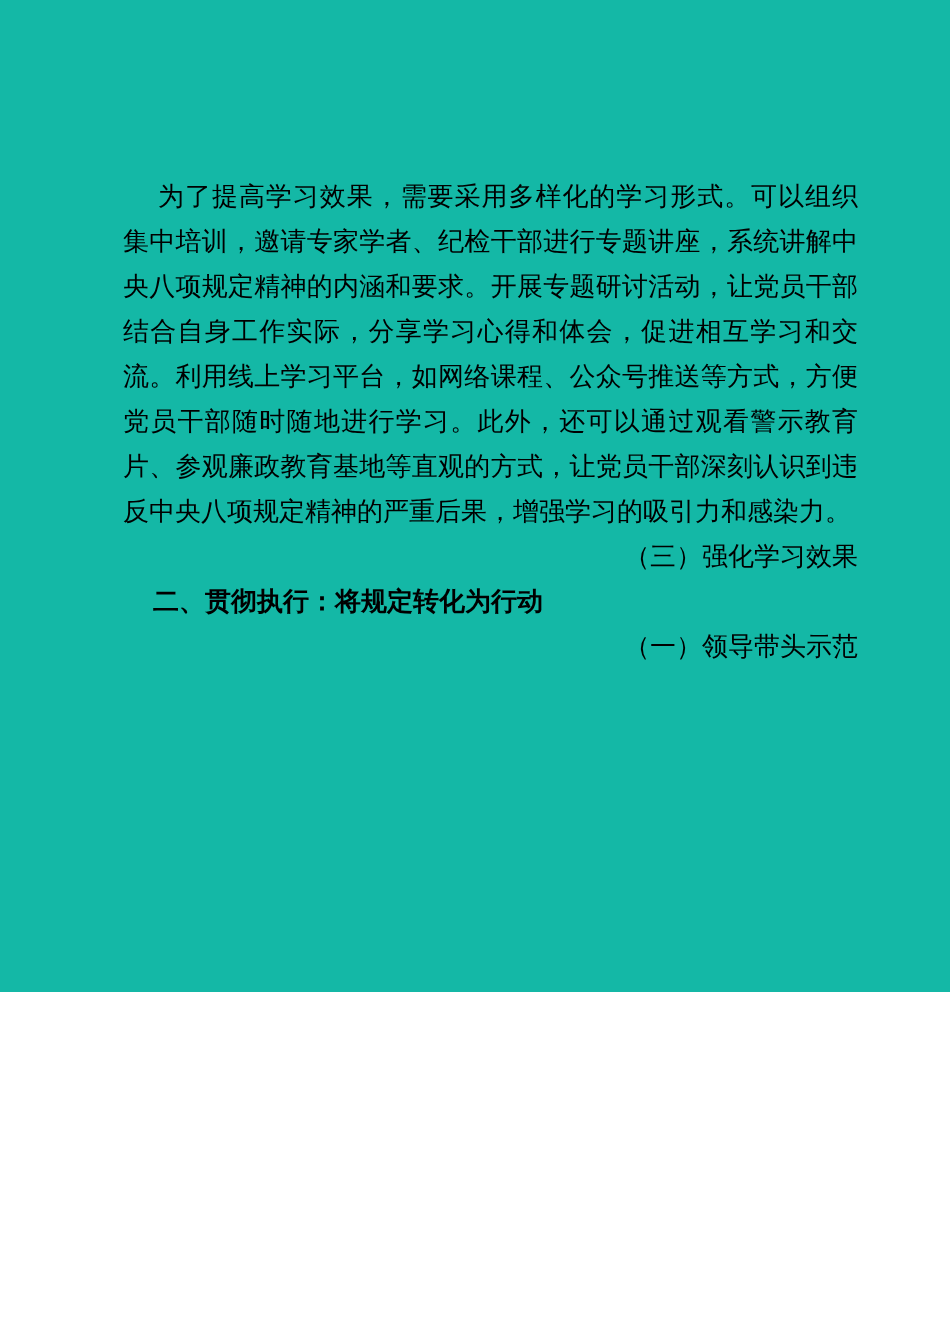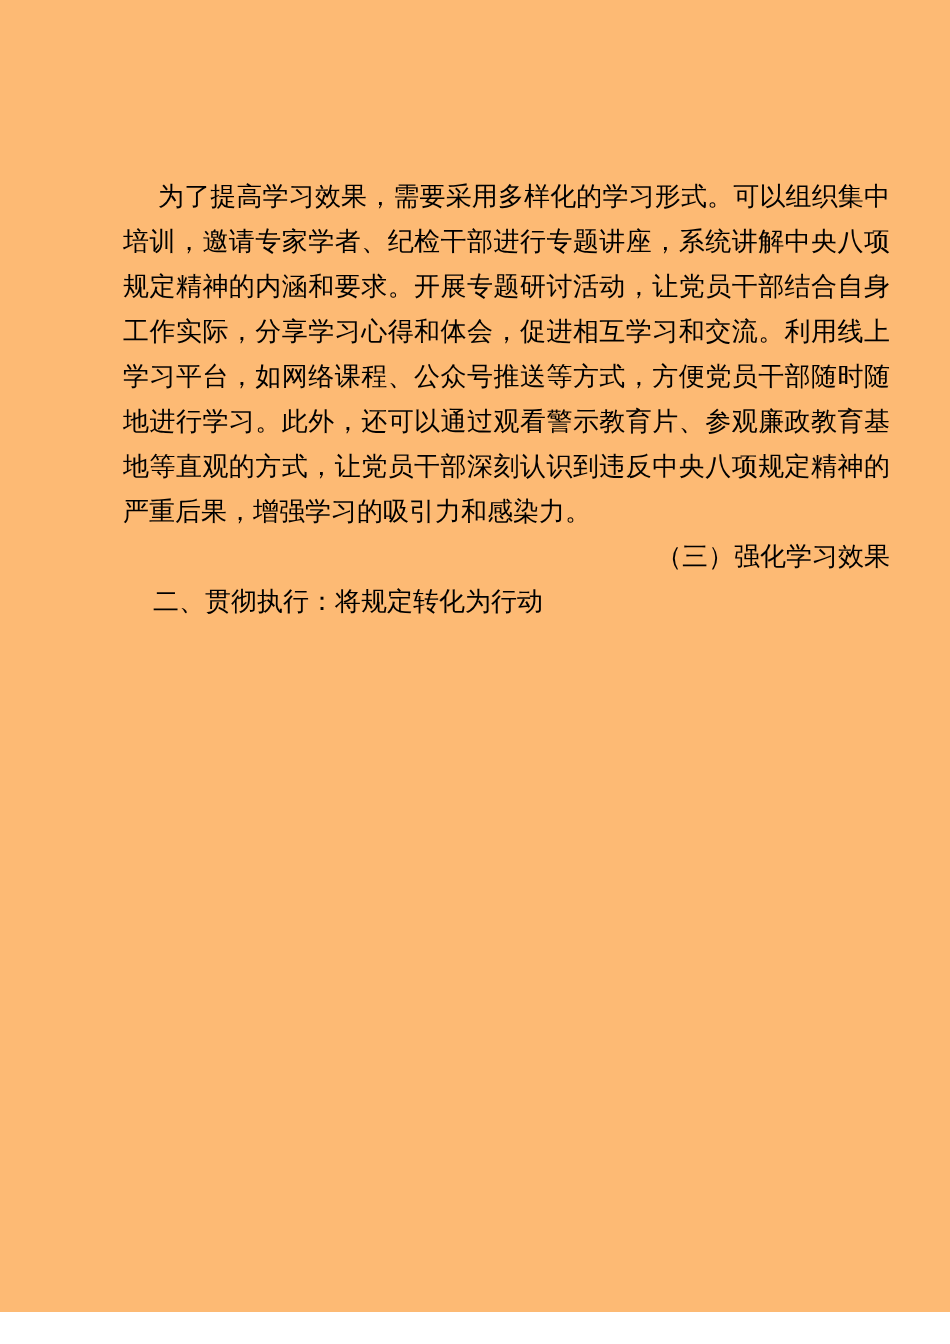--- a/index.html
+++ b/index.html
@@ -5,24 +5,24 @@
   * { margin: 0; padding: 0; box-sizing: border-box; }
   html, body {
     width: 950px;
     height: 1344px;
     background: #ffffff;
     overflow: hidden;
   }
   .page {
     position: relative;
     width: 950px;
-    height: 1312px;
-    background: #fdba74;
+    height: 992px;
+    background: #14b8a6;
     color: #000000;
-    padding: 174px 60px 0 123px;
+    padding: 174px 92px 0 123px;
     font-family: "Liberation Serif", "DejaVu Serif", serif;
   }
   .doc-paragraph {
     font-size: 26px;
     line-height: 45px;
     text-align: justify;
     text-indent: 35px;
     font-weight: 400;
     color: #000000;
     letter-spacing: 0px;
@@ -33,30 +33,31 @@
     text-indent: 35px;
     font-weight: 400;
     color: #000000;
     font-family: "Liberation Serif", "DejaVu Serif", serif;
     text-align: right;
   }
   .doc-heading {
     font-size: 26px;
     line-height: 45px;
     text-indent: 30px;
-    font-weight: 400;
+    font-weight: 700;
     color: #000000;
     font-family: "Liberation Sans", "DejaVu Sans", sans-serif;
   }
 </style>
 </head>
 <body>
 
 <div class="page">
   <p class="doc-paragraph">为了提高学习效果，需要采用多样化的学习形式。可以组织集中培训，邀请专家学者、纪检干部进行专题讲座，系统讲解中央八项规定精神的内涵和要求。开展专题研讨活动，让党员干部结合自身工作实际，分享学习心得和体会，促进相互学习和交流。利用线上学习平台，如网络课程、公众号推送等方式，方便党员干部随时随地进行学习。此外，还可以通过观看警示教育片、参观廉政教育基地等直观的方式，让党员干部深刻认识到违反中央八项规定精神的严重后果，增强学习的吸引力和感染力。</p>
 
   <p class="doc-subheading">（三）强化学习效果</p>
 
 
   <p class="doc-heading">二、贯彻执行：将规定转化为行动</p>
 
+  <p class="doc-subheading">（一）领导带头示范</p>
 
 </div>
 
 </body></html>

